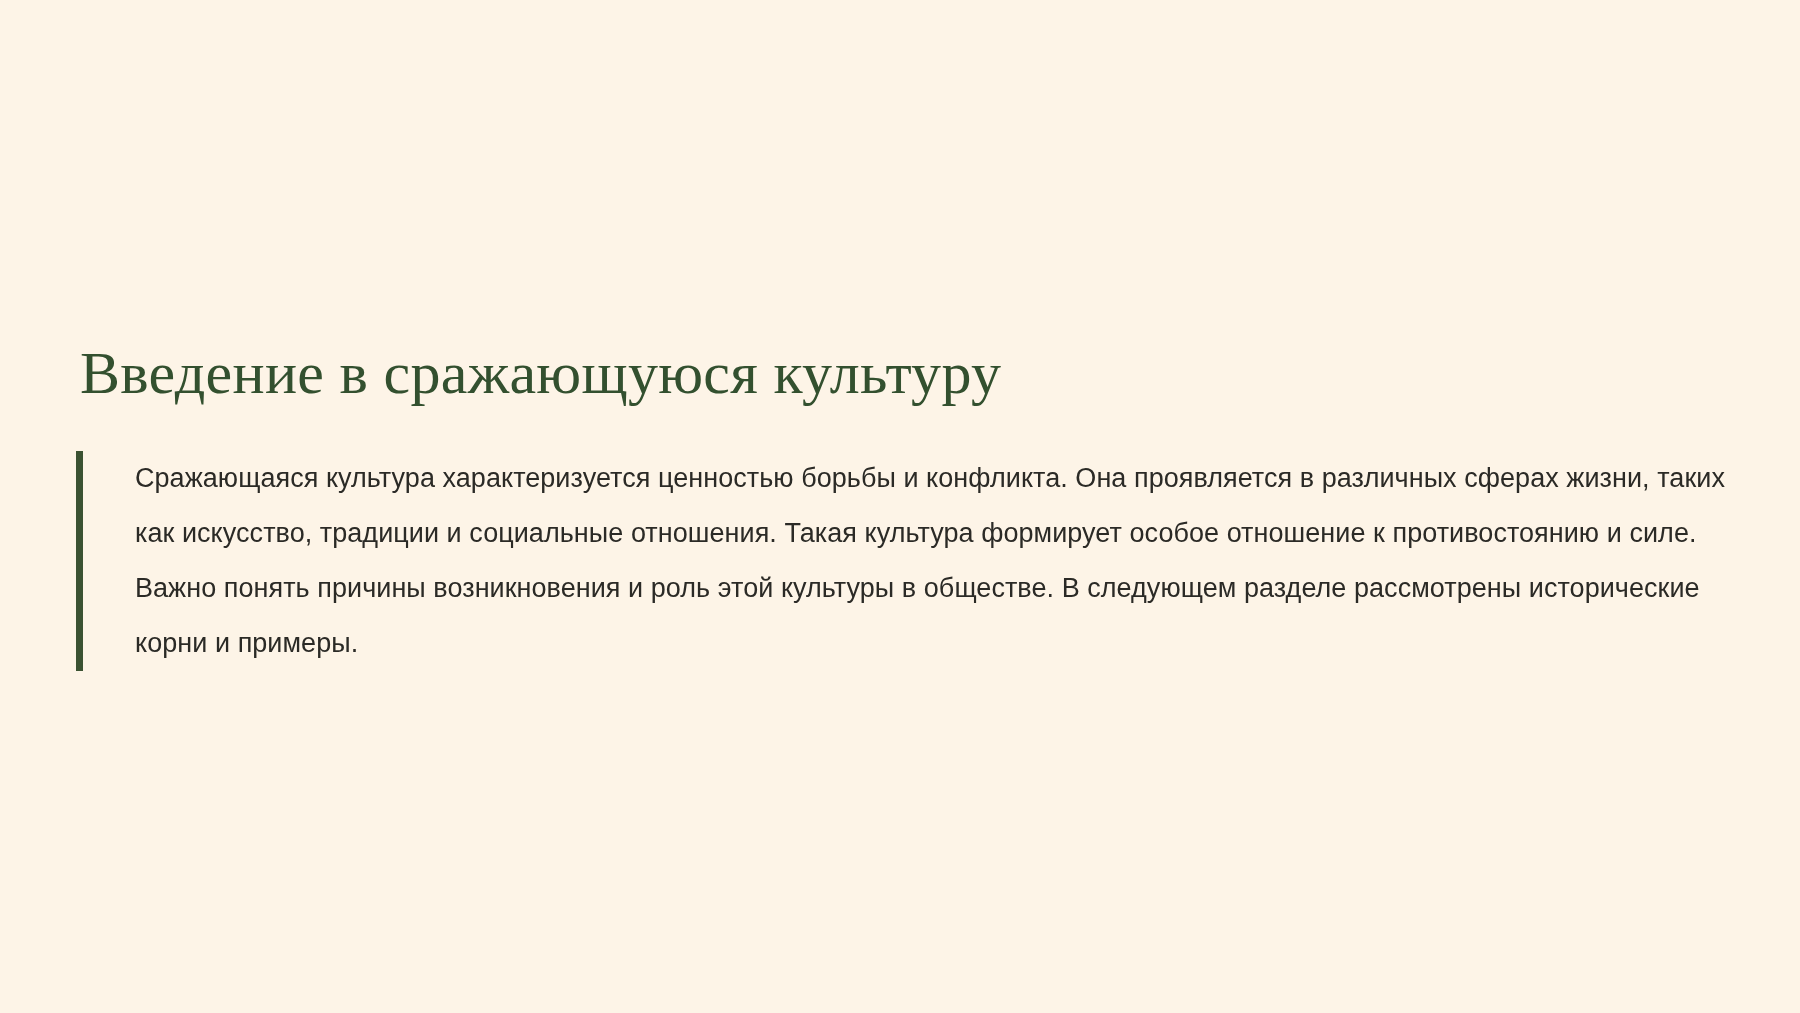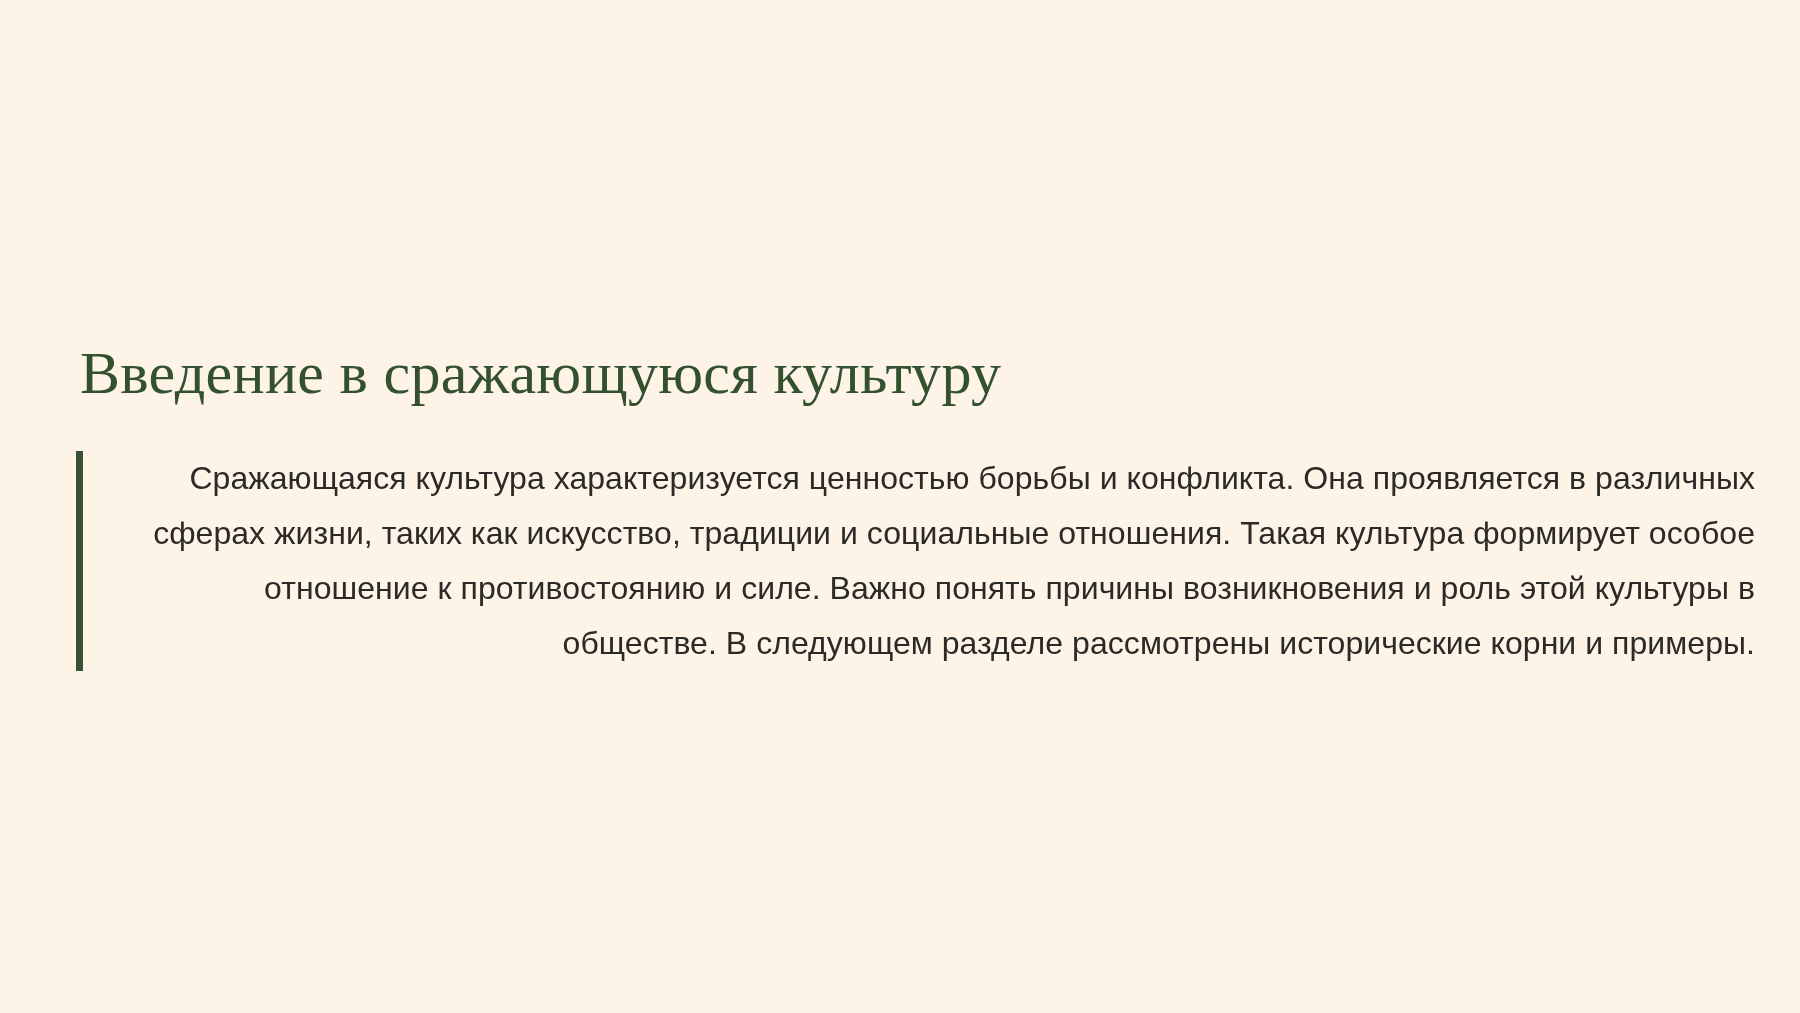--- a/index.html
+++ b/index.html
@@ -47,27 +47,27 @@
     position: relative;
     display: block;
     padding-left: 52px;
     border-left: 7px solid #3b5232;
     box-sizing: border-box;
   }
 
   .callout-text {
     margin: 0;
     font-family: "Liberation Sans", "DejaVu Sans", sans-serif;
-    font-size: 32px;
+    font-size: 27px;
     line-height: 55px;
     font-weight: 400;
     color: #2b2a26;
     letter-spacing: 0.05px;
     max-width: 1620px;
-    text-align: right;
+    text-align: left;
   }
 </style>
 </head>
 <body>
 
 <div class="slide">
 
   <div class="content">
 
     <h1 class="page-title">Введение в сражающуюся культуру</h1>

